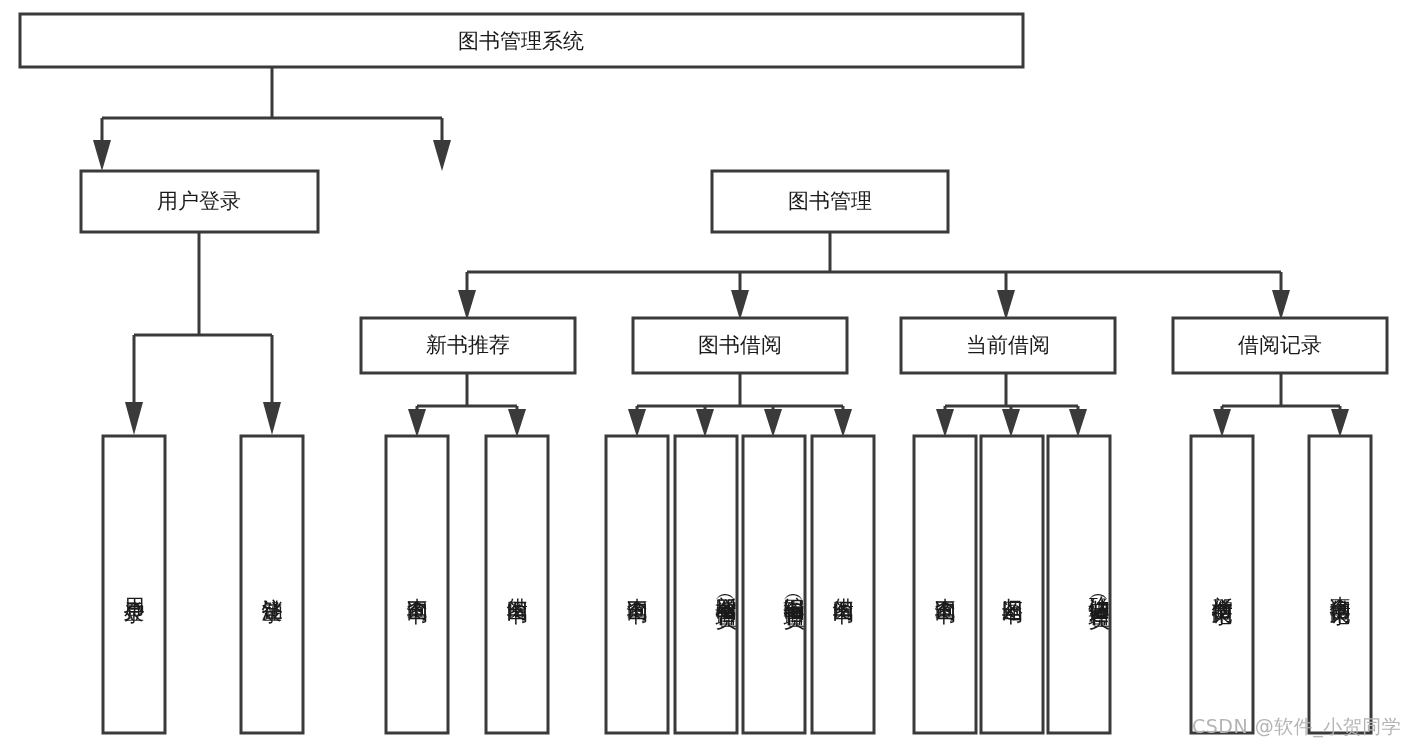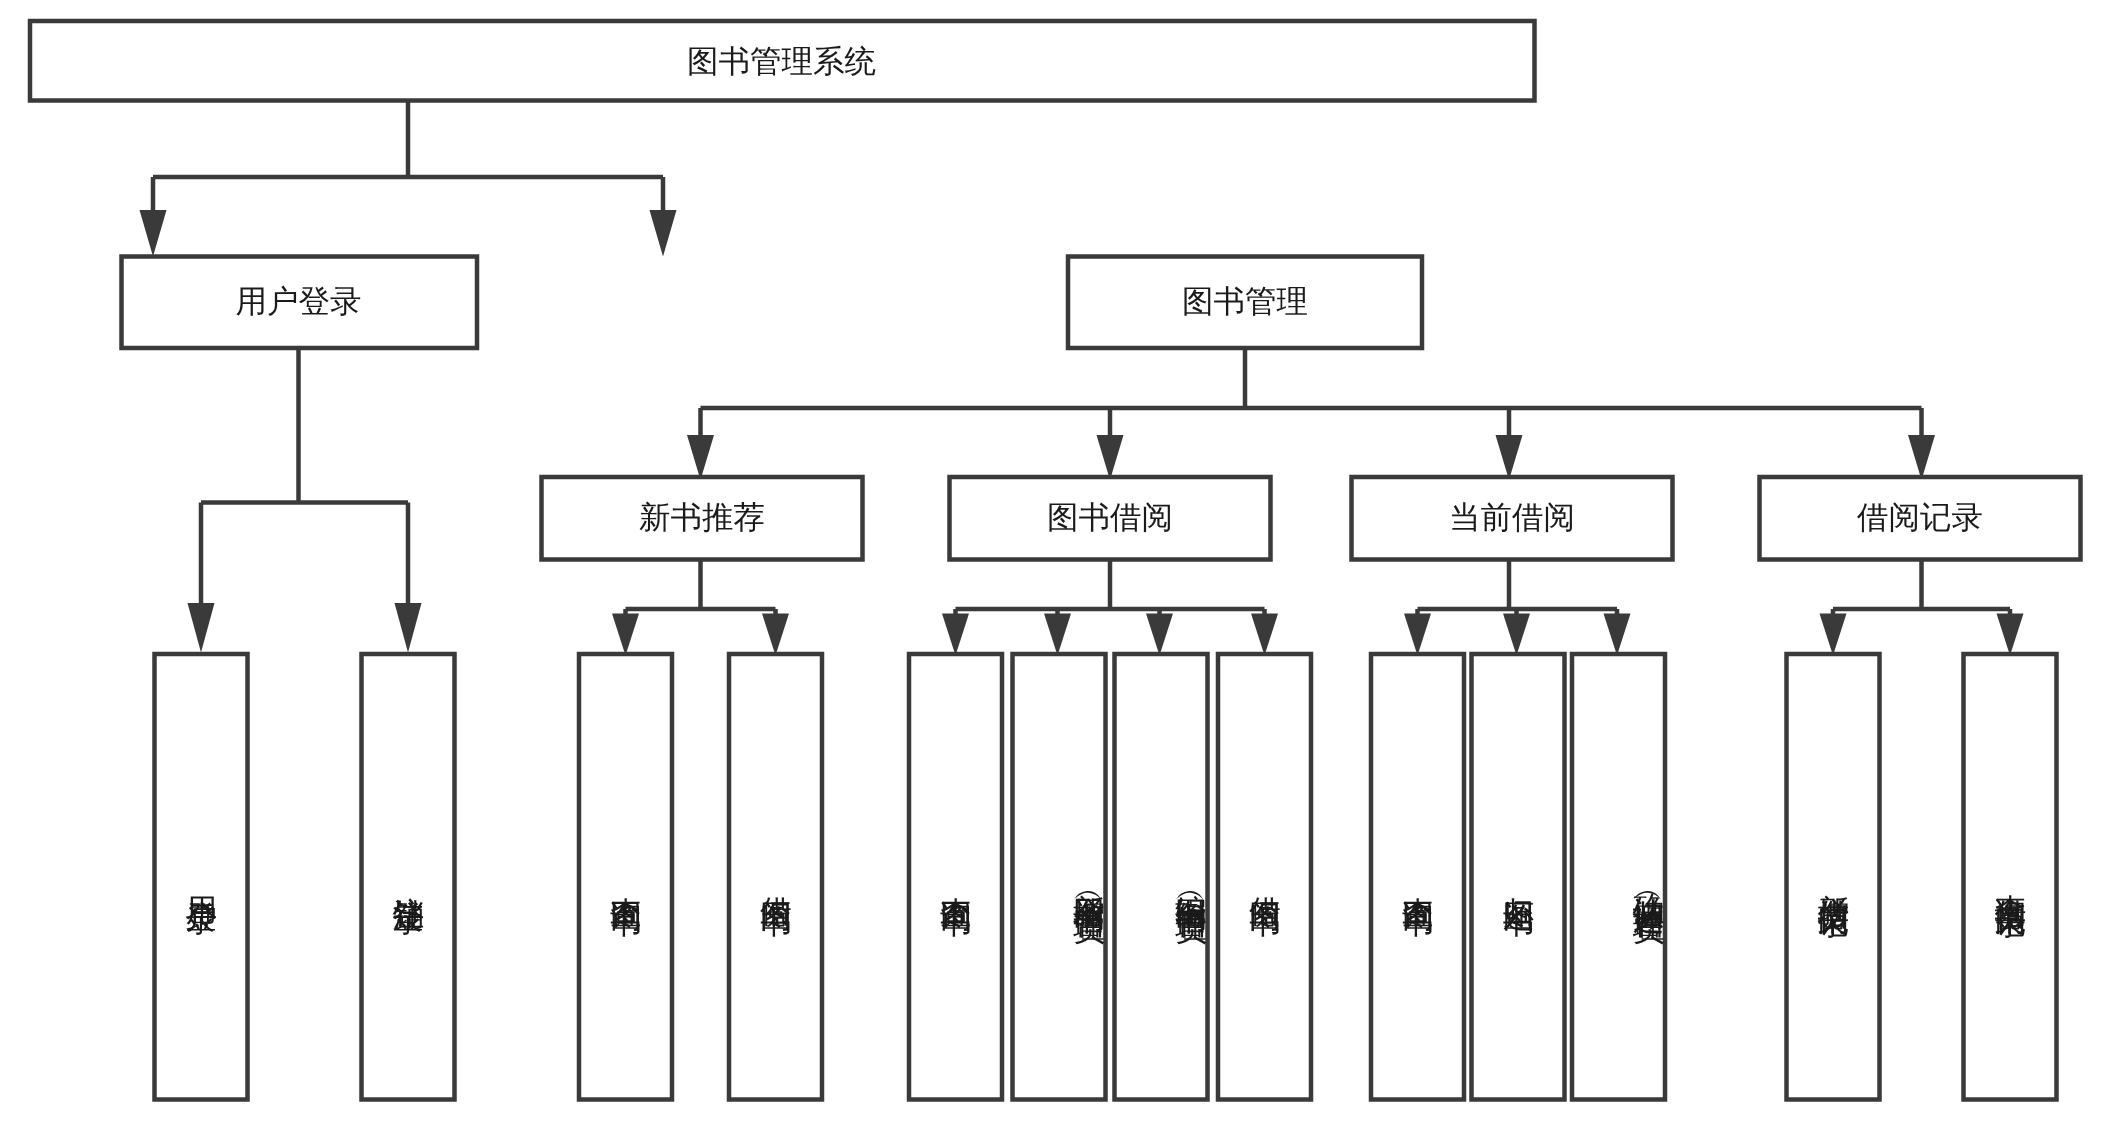--- a/index.html
+++ b/index.html
@@ -220,14 +220,15 @@
   <div class="leaf-label" style="left:743px; top:442px; width:62px; height:291px;">编辑图书（管理员）</div>
   <div class="leaf-label centered" style="left:812px; top:436px; width:62px; height:297px;">借阅图书</div>
 
   <div class="leaf-label centered" style="left:914px; top:436px; width:62px; height:297px;">查询图书</div>
   <div class="leaf-label centered" style="left:981px; top:436px; width:62px; height:297px;">归还图书</div>
   <div class="leaf-label" style="left:1048px; top:442px; width:62px; height:291px;">确认归还（管理员）</div>
 
   <div class="leaf-label centered" style="left:1191px; top:436px; width:62px; height:297px;">新增借阅记录</div>
   <div class="leaf-label centered" style="left:1309px; top:436px; width:62px; height:297px;">查询借阅记录</div>
 
+  <div class="watermark" style="left:1192px; top:714px;">CSDN @软件_小贺同学</div>
 
 </div>
 
 </body></html>

